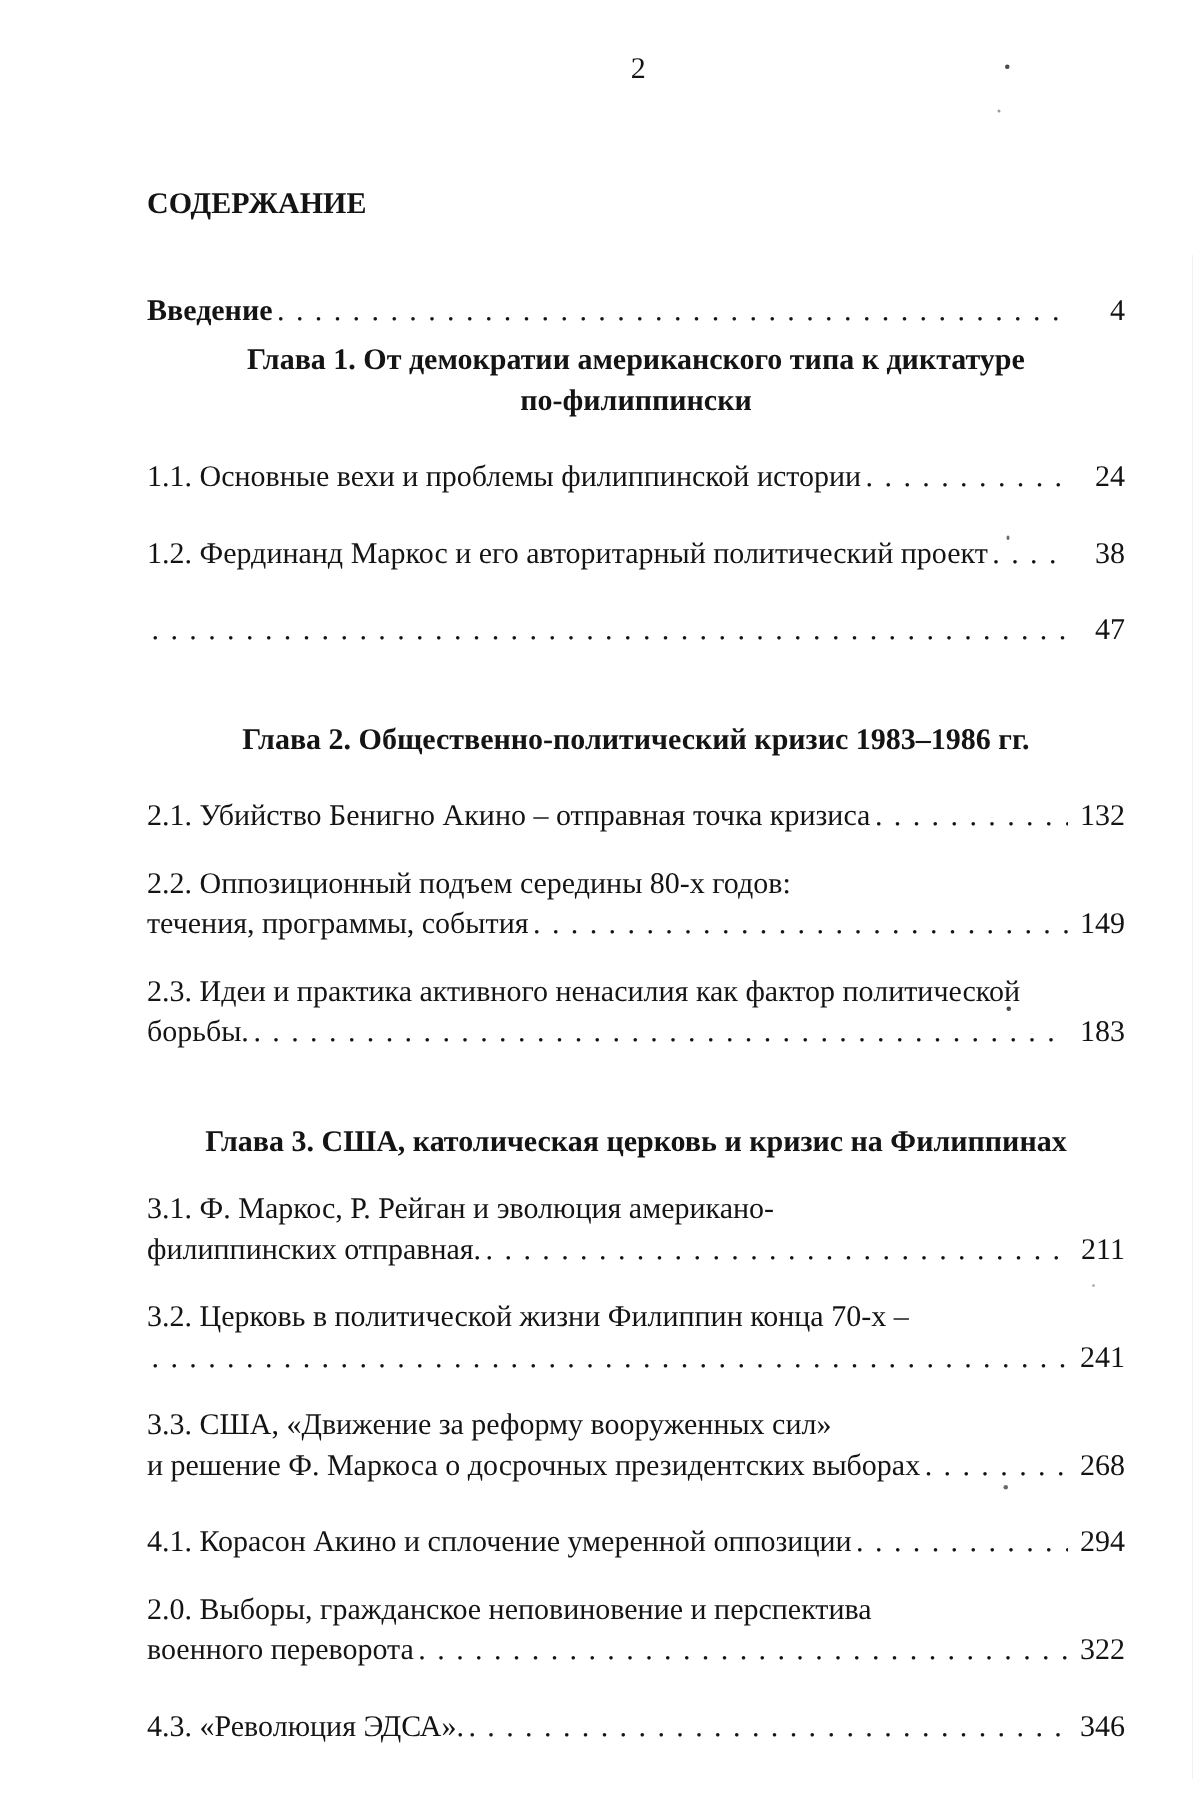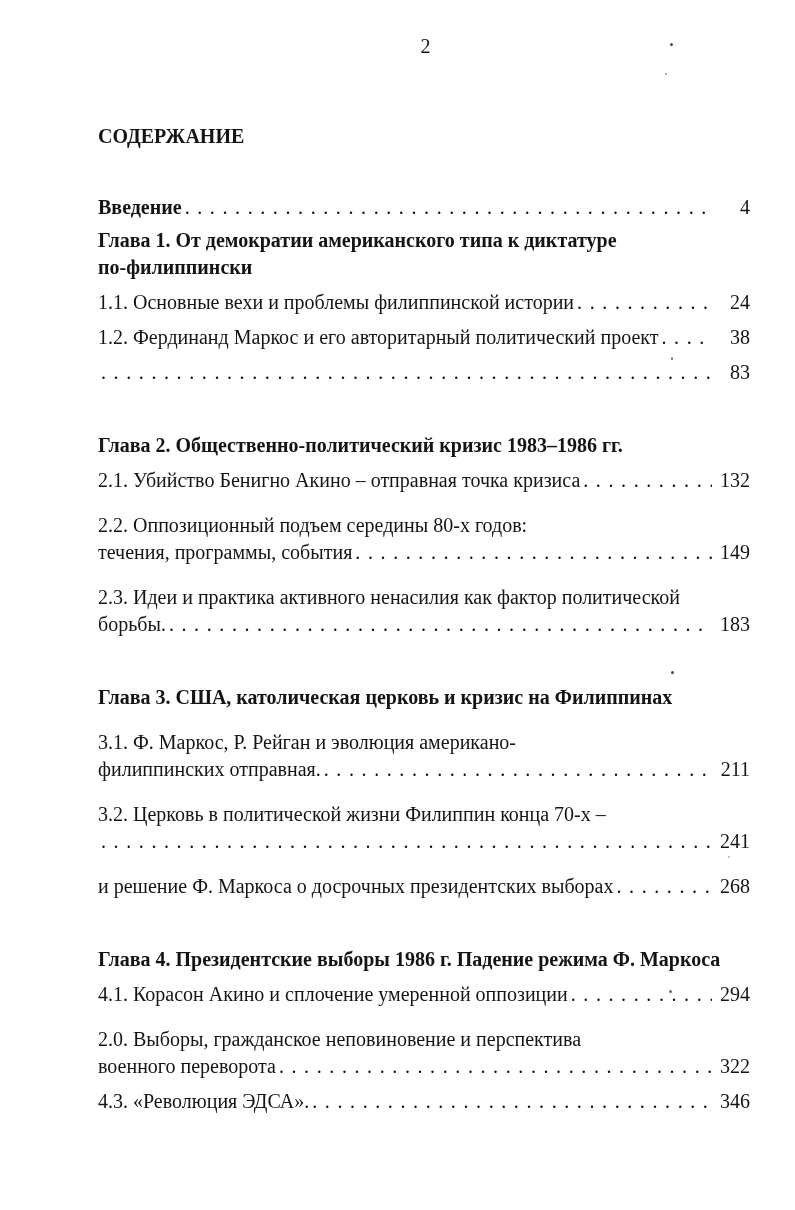--- a/index.html
+++ b/index.html
@@ -17,23 +17,23 @@
   }
   .page-number-row {
     padding-top: 33px;
     padding-left: 56px;
     text-align: center;
   }
   .content { width: 652px; margin-left: 98px; }
   .doc-title { margin-top: 63px; font-weight: bold; }
   .intro { margin-top: 44px; }
   .intro .entry-label { font-weight: bold; }
-  .chapter { margin-top: 46px; font-weight: bold; }
+  .chapter { margin-top: 46px; font-weight: bold; text-align: center; }
   .chapter.chapter-first { margin-top: 6px; }
-  .entry { margin-top: 8px; font-weight: normal; }
+  .entry { margin-top: 24px; font-weight: normal; }
   .entry.multi { margin-top: 18px; }
   .entry-line { white-space: nowrap; }
   .dotted-row { display: flex; align-items: baseline; }
   .entry-label { white-space: nowrap; flex-shrink: 0; }
   .leader {
     flex: 1 1 auto;
     min-width: 0;
     overflow: hidden;
     white-space: nowrap;
     letter-spacing: 1.3px;
@@ -74,21 +74,21 @@
         <div class="entry">
           <div class="dotted-row">
             <span class="entry-label">1.2. Фердинанд Маркос и его авторитарный политический проект</span>
             <span class="leader"> . . . . . . . . . . . . . . . . . . . . . . . . . . . . . . . . . . . . . . . . . . . . . . . . . . . . . . . . . . . . . . . . . . . . . . . . . . . . . . . . . . . . . . . . . .</span>
             <span class="page-num">38</span>
           </div>
         </div>
         <div class="entry">
           <div class="dotted-row">
             <span class="leader"> . . . . . . . . . . . . . . . . . . . . . . . . . . . . . . . . . . . . . . . . . . . . . . . . . . . . . . . . . . . . . . . . . . . . . . . . . . . . . . . . . . . . . . . . . .</span>
-            <span class="page-num">83</span>
+            <span class="page-num">47</span>
           </div>
         </div>
         <div class="chapter">
           <div class="entry-line">Глава 2. Общественно-политический кризис 1983–1986 гг.</div>
         </div>
         <div class="entry">
           <div class="dotted-row">
             <span class="entry-label">2.1. Убийство Бенигно Акино – отправная точка кризиса</span>
             <span class="leader"> . . . . . . . . . . . . . . . . . . . . . . . . . . . . . . . . . . . . . . . . . . . . . . . . . . . . . . . . . . . . . . . . . . . . . . . . . . . . . . . . . . . . . . . . . .</span>
             <span class="page-num">132</span>
@@ -122,28 +122,26 @@
           </div>
         </div>
         <div class="entry multi">
           <div class="entry-line">3.2. Церковь в политической жизни Филиппин конца 70-х –</div>
           <div class="dotted-row">
             <span class="leader"> . . . . . . . . . . . . . . . . . . . . . . . . . . . . . . . . . . . . . . . . . . . . . . . . . . . . . . . . . . . . . . . . . . . . . . . . . . . . . . . . . . . . . . . . . .</span>
             <span class="page-num">241</span>
           </div>
         </div>
         <div class="entry multi">
+          <div class="entry-line">3.3. США, «Движение за реформу вооруженных сил»</div>
           <div class="dotted-row">
             <span class="entry-label">и решение Ф. Маркоса о досрочных президентских выборах</span>
             <span class="leader"> . . . . . . . . . . . . . . . . . . . . . . . . . . . . . . . . . . . . . . . . . . . . . . . . . . . . . . . . . . . . . . . . . . . . . . . . . . . . . . . . . . . . . . . . . .</span>
             <span class="page-num">268</span>
           </div>
-        </div>
-        <div class="chapter">
-          <div class="entry-line">Глава 4. Президентские выборы 1986 г. Падение режима Ф. Маркоса</div>
         </div>
         <div class="entry">
           <div class="dotted-row">
             <span class="entry-label">4.1. Корасон Акино и сплочение умеренной оппозиции</span>
             <span class="leader"> . . . . . . . . . . . . . . . . . . . . . . . . . . . . . . . . . . . . . . . . . . . . . . . . . . . . . . . . . . . . . . . . . . . . . . . . . . . . . . . . . . . . . . . . . .</span>
             <span class="page-num">294</span>
           </div>
         </div>
         <div class="entry multi">
           <div class="entry-line">2.0. Выборы, гражданское неповиновение и перспектива</div>

